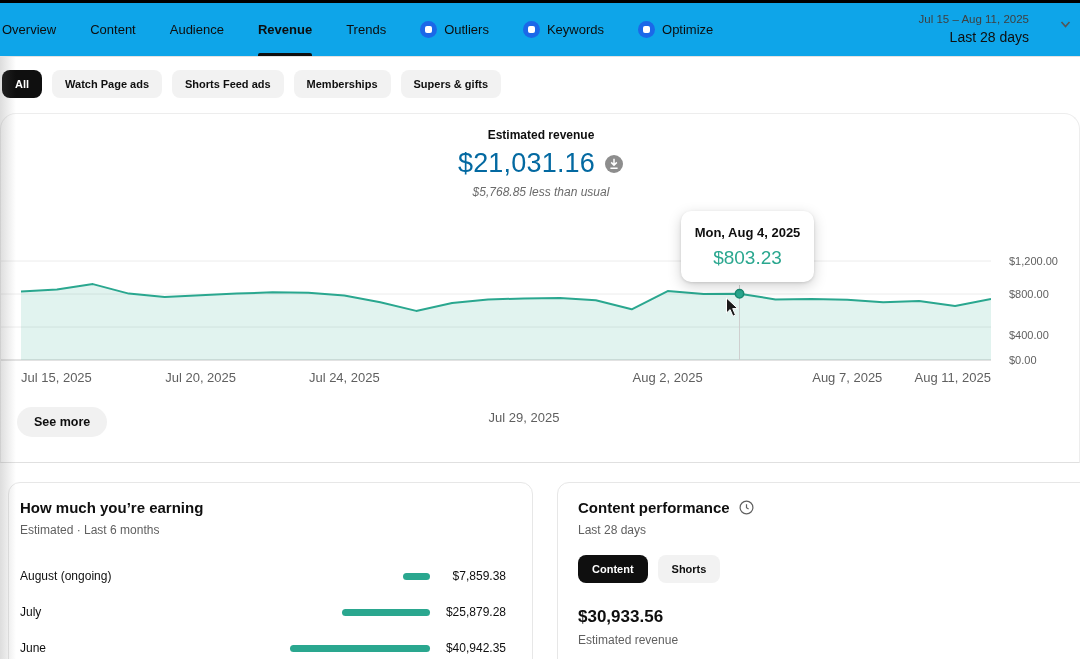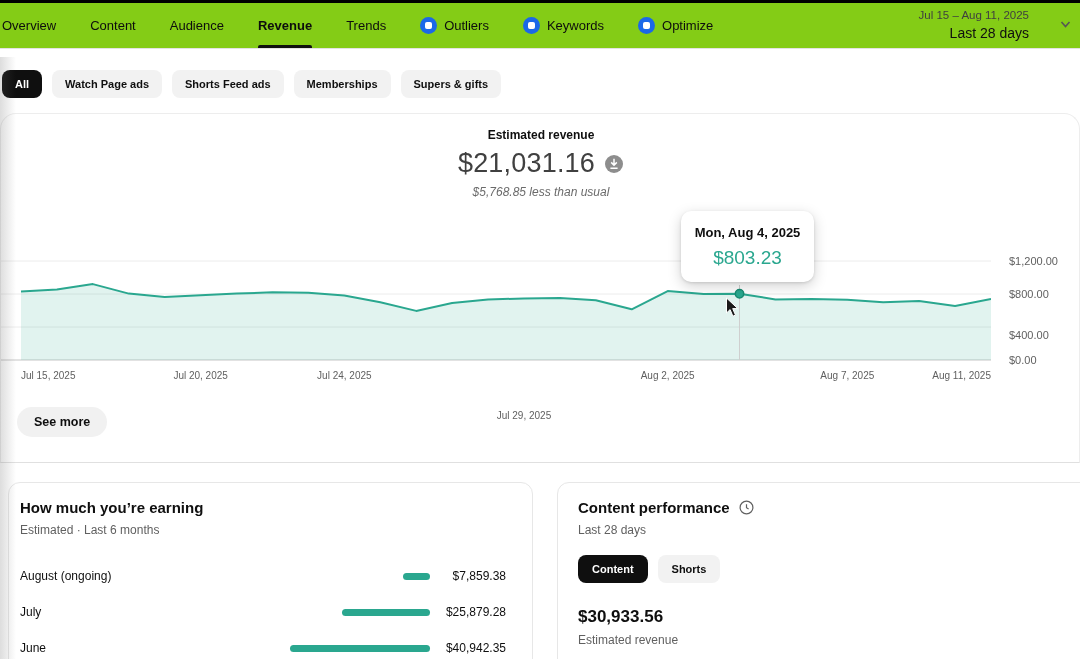--- a/index.html
+++ b/index.html
@@ -4,21 +4,21 @@
 <style>
   * { box-sizing: border-box; margin: 0; padding: 0; }
   html,body { width:1080px; height:659px; }
   body {
     font-family: "Liberation Sans", "DejaVu Sans", sans-serif;
     background:#fff; color:#0f0f0f; overflow:hidden; position:relative;
   }
   .topstrip { position:absolute; left:0; top:0; width:1080px; height:3px; background:#000; }
 
   
-  .nav { position:absolute; left:0; top:3px; width:1080px; height:46px; background:#84cc16;
+  .nav { position:absolute; left:0; top:3px; width:1080px; height:54px; background:#0ea5e9;
          border-bottom:1px solid #e3e3e3; display:flex; align-items:stretch; padding-left:2px; }
   .tabs { display:flex; align-items:stretch; gap:34px; }
   .tab { position:relative; display:flex; align-items:center; gap:7px; font-size:13px;
          font-weight:500; color:#0d0d0d; cursor:pointer; white-space:nowrap; }
   .tab.active { font-weight:700; }
   .tab.active::after { content:""; position:absolute; left:0; right:0; bottom:0; height:3px;
          background:#0f0f0f; border-radius:2px 2px 0 0; }
   .badge { width:17px; height:17px; border-radius:50%; background:#1b68e8; display:inline-flex;
            align-items:center; justify-content:center; flex:none; }
   .badge i { display:block; width:7px; height:7px; background:#fff; border-radius:2px; }
@@ -33,29 +33,29 @@
   .chip { font-size:11px; font-weight:600; background:#f2f2f2; color:#0f0f0f;
           border-radius:8px; padding:8px 13px; cursor:pointer; white-space:nowrap; }
   .chip.sel { background:#0f0f0f; color:#fff; }
 
   
   .maincard { position:absolute; left:0; top:113px; width:1080px; height:350px; background:#fff;
               border:1px solid #ededed; border-radius:16px 16px 0 0; border-bottom:1px solid #e0e0e0; }
   .summary { position:absolute; left:0; top:14px; width:1080px; text-align:center; }
   .summary .s-label { font-size:12px; font-weight:700; color:#0f0f0f; }
   .s-valrow { margin-top:6px; display:flex; align-items:center; justify-content:center; gap:9px; }
-  .summary .s-value { font-size:27px; font-weight:400; color:#404040; letter-spacing:0.2px; }
+  .summary .s-value { font-size:27px; font-weight:400; color:#0369a1; letter-spacing:0.2px; }
   .dl-btn { cursor:pointer; display:inline-flex; }
   .summary .s-delta { margin-top:6px; font-size:12px; font-style:italic; color:#6a6a6a; }
 
   .chart { position:absolute; left:0; top:139px; width:990px; height:112px; }
   .y-axis { position:absolute; left:1008px; top:139px; width:70px; height:112px; }
   .y-axis div { position:absolute; font-size:11px; color:#5f5f5f; white-space:nowrap; }
   .x-axis { position:absolute; left:0; top:256px; width:990px; height:16px; }
-  .x-axis span { position:absolute; font-size:10px; color:#5f5f5f; white-space:nowrap; }
+  .x-axis span { position:absolute; font-size:13px; color:#5f5f5f; white-space:nowrap; }
 
   .tooltip { position:absolute; left:680px; top:97px; width:133px; background:#fff; border-radius:10px;
              box-shadow:0 1px 3px rgba(0,0,0,0.12), 0 4px 14px rgba(0,0,0,0.18);
              text-align:center; padding:14px 8px 13px; z-index:5; }
   .tooltip .tt-date { font-size:13px; font-weight:700; color:#0f0f0f; white-space:nowrap; }
   .tooltip .tt-val { margin-top:7px; font-size:19px; color:#2aa78f; font-weight:400; }
 
   .seemore { position:absolute; left:16px; top:293px; background:#f1f1f1; border-radius:17px;
              padding:8px 17px; font-size:12.5px; font-weight:600; color:#0f0f0f; cursor:pointer; }
 

